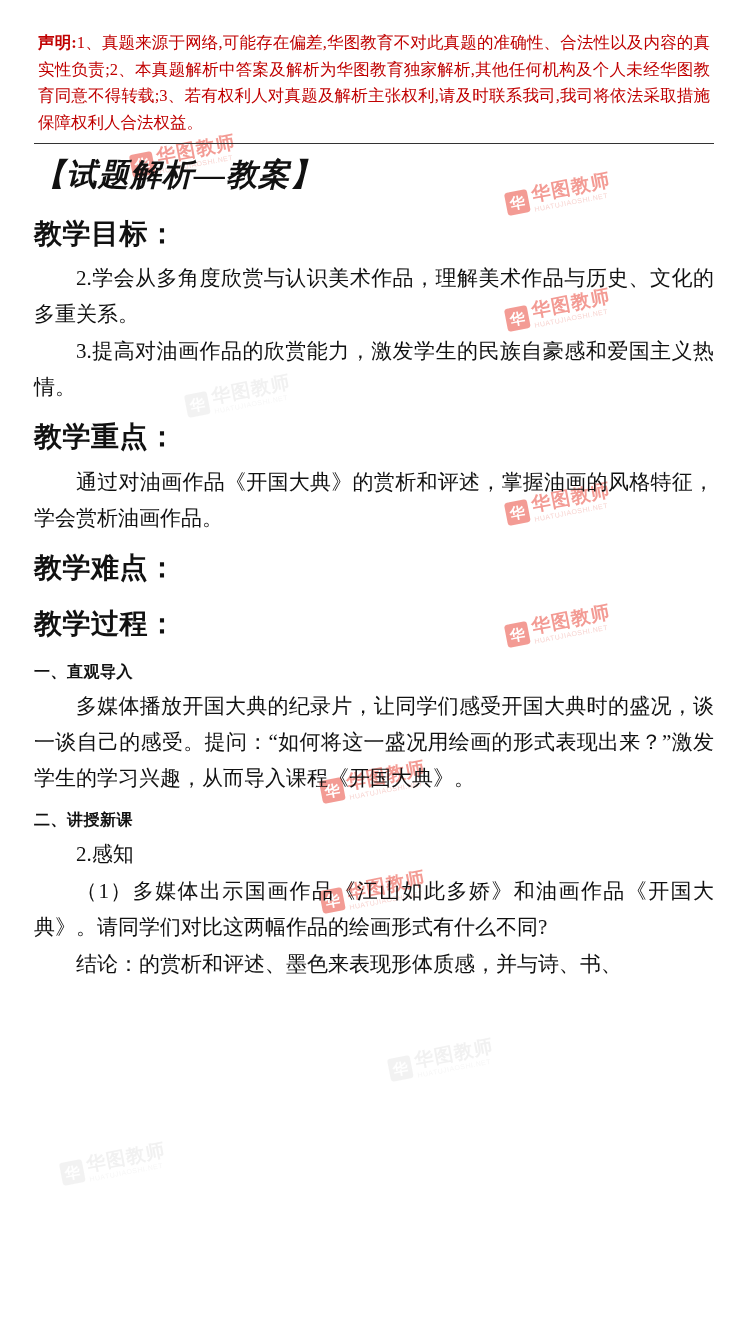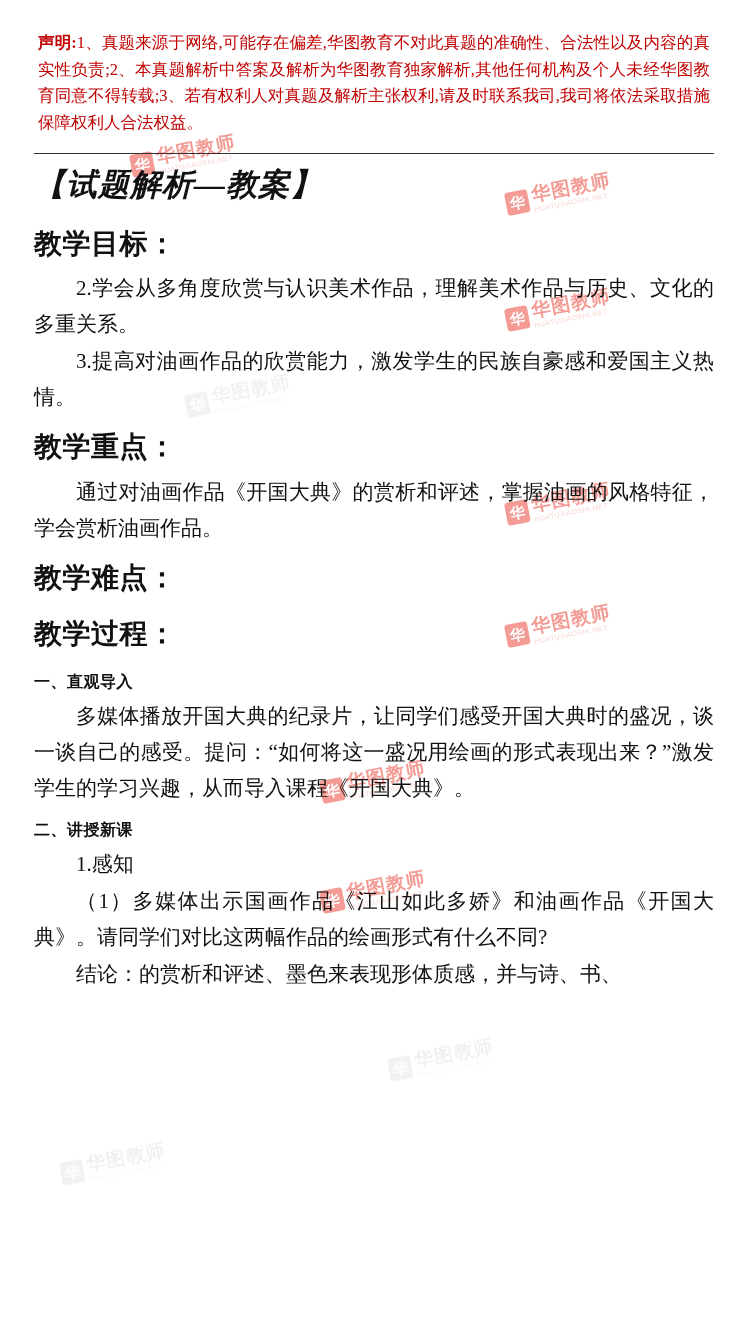--- a/index.html
+++ b/index.html
@@ -24,21 +24,21 @@
     padding: 30px 34px 0 34px;
   }
 
   
   .disclaimer {
     color: #c00000;
     font-size: 16.5px;
     line-height: 1.62;
     text-align: justify;
     border-bottom: 1.5px solid #333;
-    padding: 0 4px 16px 4px;
+    padding: 0 4px 6px 4px;
     margin-bottom: 10px;
     position: relative;
     z-index: 3;
   }
   .disclaimer .lead {
     font-weight: bold;
   }
 
   
   .doc-title {
@@ -228,18 +228,18 @@
     <div class="para">通过对油画作品《开国大典》的赏析和评述，掌握油画的风格特征，学会赏析油画作品。</div>
 
     <div class="h-sec">教学难点：</div>
 
     <div class="h-sec">教学过程：</div>
 
     <div class="h-sub">一、直观导入</div>
     <div class="para">多媒体播放开国大典的纪录片，让同学们感受开国大典时的盛况，谈一谈自己的感受。提问：“如何将这一盛况用绘画的形式表现出来？”激发学生的学习兴趣，从而导入课程《开国大典》。</div>
 
     <div class="h-sub">二、讲授新课</div>
-    <div class="para">1.感知</div>
+    <div class="para">2.感知</div>
     <div class="para">（1）多媒体出示国画作品《江山如此多娇》和油画作品《开国大典》。请同学们对比这两幅作品的绘画形式有什么不同?</div>
     <div class="para">结论：的赏析和评述、墨色来表现形体质感，并与诗、书、</div>
 
   </div>
 </div>
 
 </body></html>

